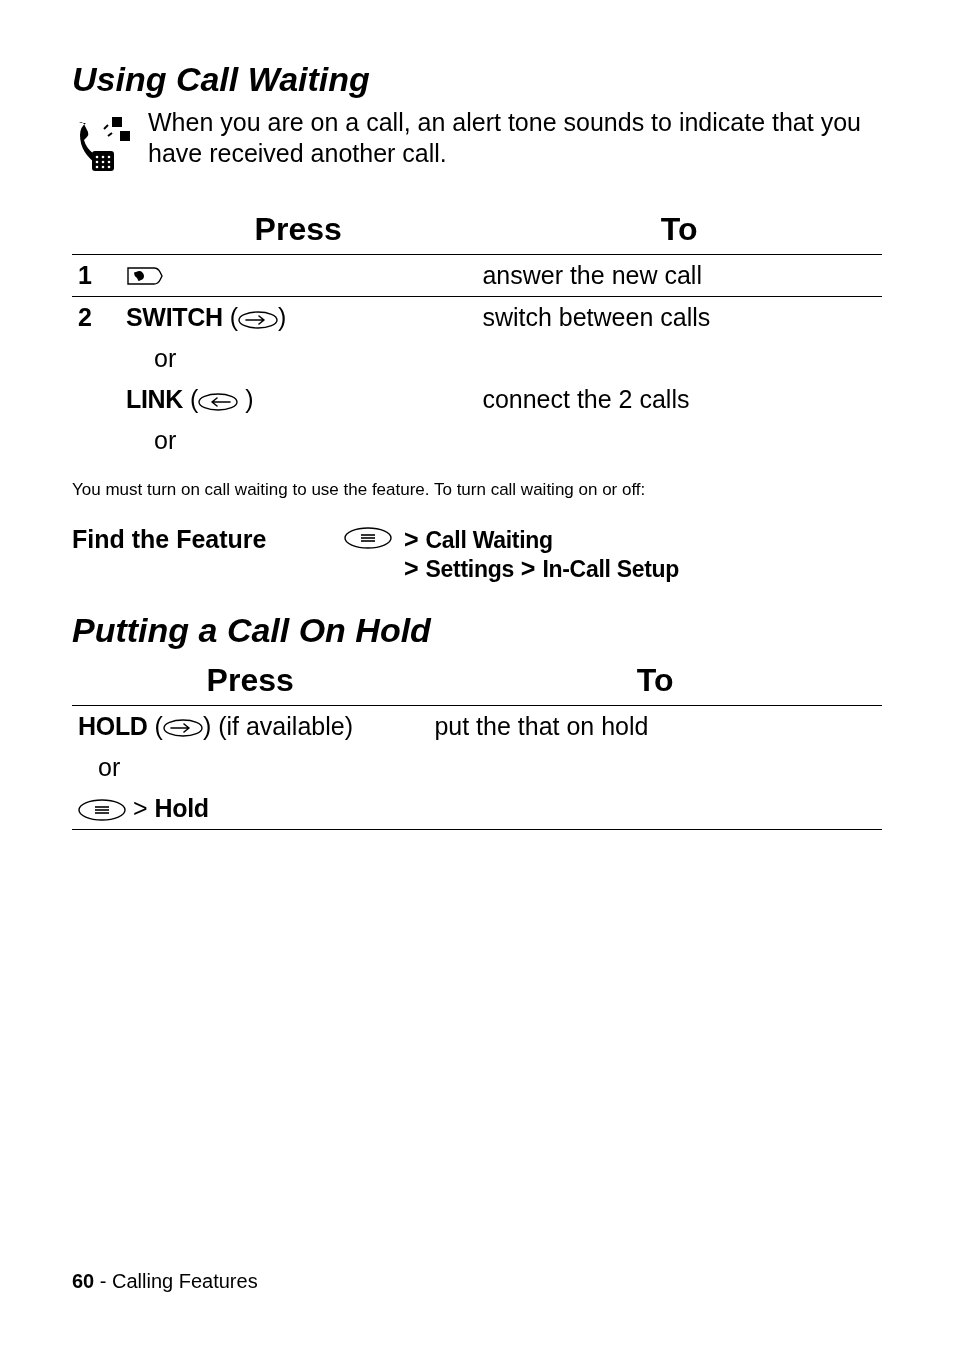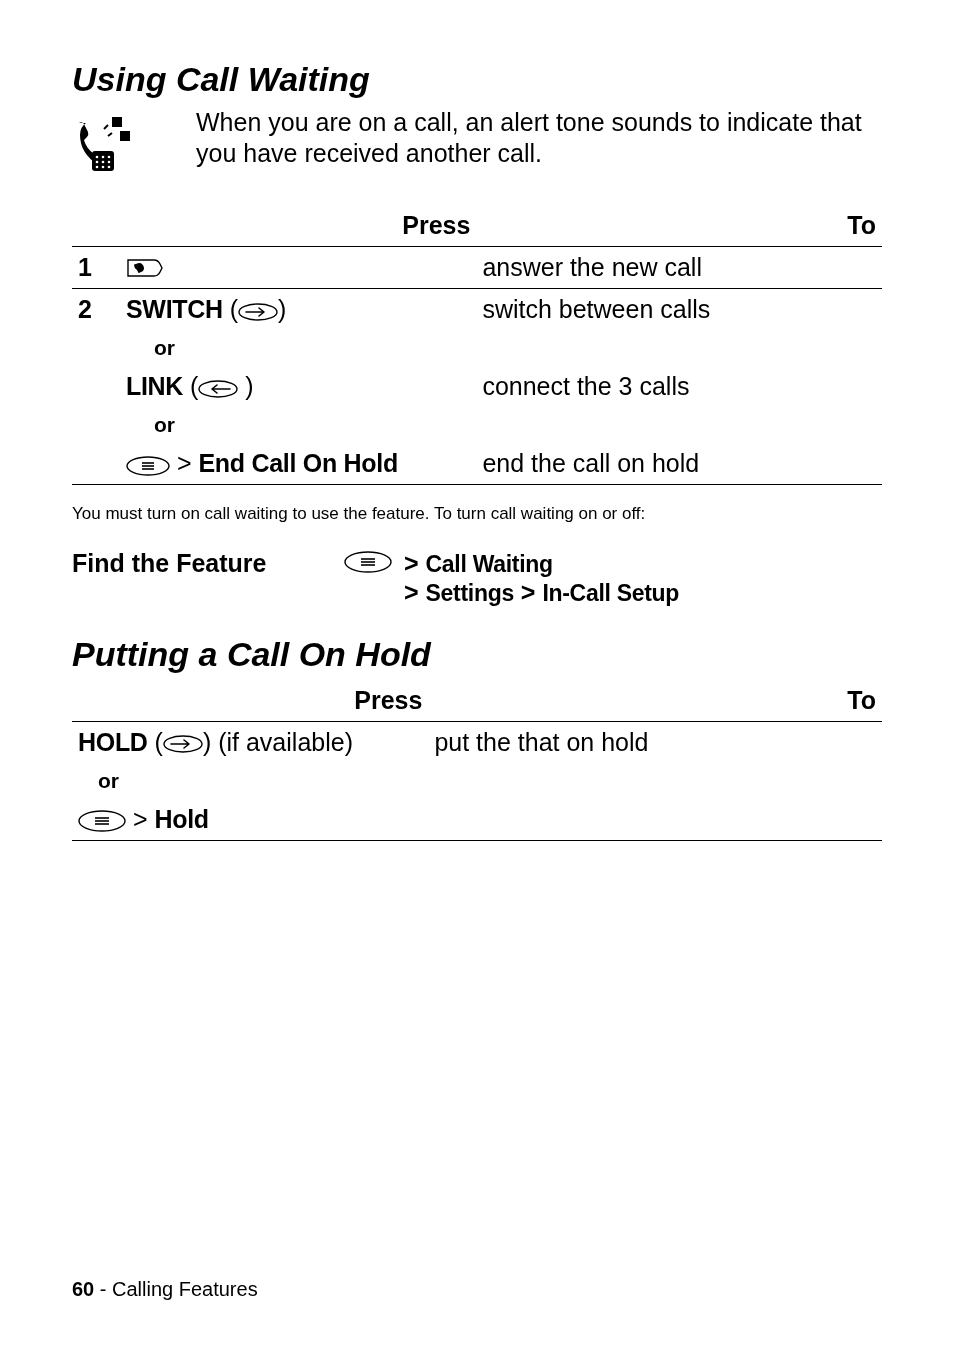--- a/index.html
+++ b/index.html
@@ -19,40 +19,39 @@
   h2.section {
     font-style: italic;
     font-weight: bold;
     font-size: 34px;
     margin: 0 0 8px 0;
   }
   .intro-row {
     display: flex;
     align-items: flex-start;
     margin-bottom: 28px;
-    gap: 48px;
   }
   .intro-icon {
     flex: 0 0 64px;
     margin-right: 12px;
     margin-top: 4px;
   }
   .intro-text {
     font-size: 25px;
     line-height: 1.25;
   }
   table.pt {
     width: 100%;
     border-collapse: collapse;
     font-size: 25px;
   }
   table.pt th {
-    text-align: right;
-    font-weight: bold;
-    font-size: 25px;
+    text-align: center;
+    font-weight: bold;
+    font-size: 32px;
     padding: 4px 6px 6px 6px;
     border-bottom: 1px solid #000;
     vertical-align: bottom;
   }
   table.pt td {
     padding: 6px 6px 6px 6px;
     vertical-align: top;
   }
   table.pt tr.sep td {
     border-bottom: 1px solid #000;
@@ -63,22 +62,22 @@
   }
   .press-col { width: 44%; }
   .to-col   { width: auto; }
   .cond {
     font-family: "Arial Narrow", Arial, Helvetica, sans-serif;
     font-stretch: condensed;
     font-weight: bold;
     letter-spacing: -0.3px;
   }
   .or {
-    font-weight: bold;
-    font-size: 21px;
+    font-weight: normal;
+    font-size: 25px;
     padding-left: 28px;
   }
   .body-p {
     font-size: 17px;
     line-height: 1.25;
     margin: 18px 0 24px 0;
   }
   .feature-row {
     display: flex;
     font-size: 25px;
@@ -97,21 +96,21 @@
     display: flex;
     justify-content: flex-end;
     padding-right: 12px;
     padding-top: 2px;
   }
   .feature-lines .cond { font-size: 23px; }
   .feature-lines .gt { font-weight: bold; }
   .footer {
     position: absolute;
     left: 72px;
-    bottom: 44px;
+    bottom: 52px;
     font-size: 20px;
   }
   .footer .pn { font-weight: bold; }
   
   .icon-wrap {
     display: inline-block;
     vertical-align: middle;
     line-height: 0;
   }
   .paren { font-size: 25px; }
@@ -199,45 +198,30 @@
       <td></td>
       <td>
         <span class="cond">LINK</span>
         <span class="paren"> (</span><span class="icon-wrap">
           <svg width="40" height="18" viewBox="0 0 40 18">
             <ellipse cx="20" cy="9" rx="19" ry="8" fill="none" stroke="#000" stroke-width="1.4"></ellipse>
             <path d="M32 9 h-18 l5 -4 m-5 4 l5 4" fill="none" stroke="#000" stroke-width="1.6" stroke-linecap="round" stroke-linejoin="round"></path>
           </svg>
         </span><span class="paren"> )</span>
       </td>
-      <td>connect the 3 calls</td>
+      <td>connect the 2 calls</td>
     </tr>
     <tr>
           <td></td>
           <td>
             <div class="or">or</div>
           </td>
           <td></td>
         </tr>
 
-    <tr class="sep">
-      <td></td>
-      <td>
-        <span class="icon-wrap">
-          <svg width="44" height="20" viewBox="0 0 44 20">
-            <ellipse cx="22" cy="10" rx="21" ry="9" fill="none" stroke="#000" stroke-width="1.4"></ellipse>
-            <line x1="16" y1="7" x2="28" y2="7" stroke="#000" stroke-width="1.6"></line>
-            <line x1="16" y1="10" x2="28" y2="10" stroke="#000" stroke-width="1.6"></line>
-            <line x1="16" y1="13" x2="28" y2="13" stroke="#000" stroke-width="1.6"></line>
-          </svg>
-        </span>
-        <span class="paren"> &gt; </span><span class="cond">End Call On Hold</span>
-      </td>
-      <td>end the call on hold</td>
-    </tr>
   </tbody>
     </table>
 
   <p class="body-p">You must turn on call waiting to use the feature. To turn call waiting on or off:</p>
 
   <div class="feature-row">
     <div class="feature-label">Find the Feature</div>
     <div class="feature-path">
       <div class="feature-menu-icon">
         <span class="icon-wrap">

